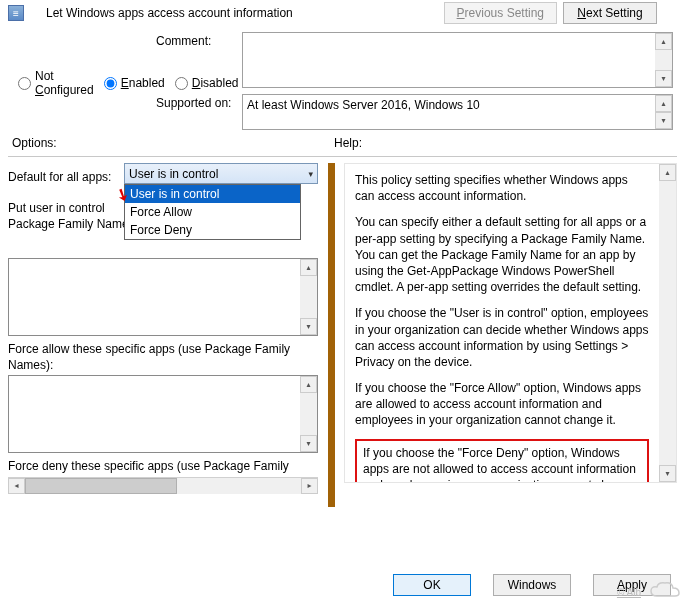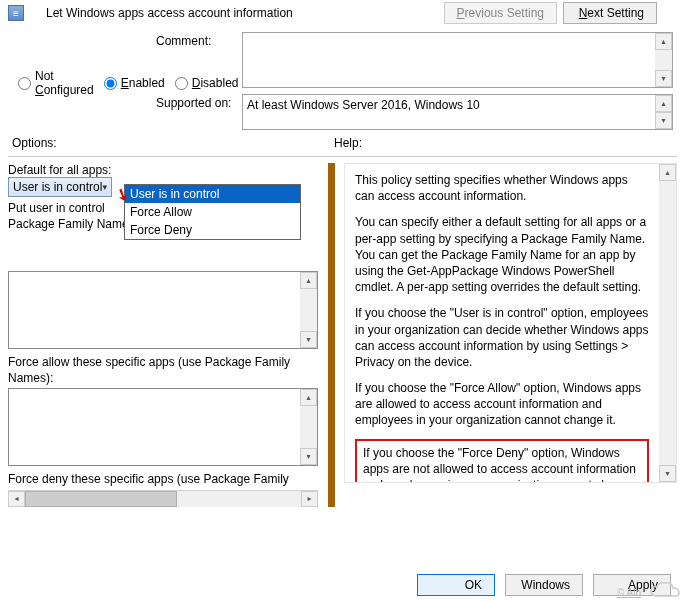--- a/index.html
+++ b/index.html
@@ -2,60 +2,60 @@
 <html><head>
 <meta charset="utf-8">
 <style>
 * { box-sizing: border-box; margin: 0; padding: 0; font-family: "Segoe UI", Tahoma, sans-serif; font-size: 12px; }
 body { background: #fff; width: 685px; height: 602px; overflow: hidden; position: relative; }
 .titlebar { display: flex; align-items: center; padding: 4px 8px; gap: 22px; height: 26px; }
 .titlebar .icon { width: 16px; height: 16px; background: linear-gradient(#8ab0d8,#5b8ac7); border: 1px solid #4b6fa8; display: flex; align-items: center; justify-content: center; }
 .titlebar .icon::before { content: "≡"; color: #fff; font-size: 10px; }
 .titlebar .title { flex: 0 0 auto; }
 .nav-buttons { margin-left: auto; display: flex; gap: 6px; padding-right: 20px; }
-.win-btn { background: #f0f0f0; border: 1px solid #adadad; padding: 3px 12px; min-width: 94px; text-align: right; cursor: pointer; }
+.win-btn { background: #f0f0f0; border: 1px solid #adadad; padding: 3px 12px; min-width: 94px; text-align: center; cursor: pointer; }
 .win-btn.disabled { color: #888; background: #f4f4f4; border-color: #ccc; cursor: default; }
 .underline { text-decoration: underline; }
 .state-row { display: flex; padding: 6px 12px 0 18px; gap: 20px; }
 .radios { width: 118px; display: flex; gap: 10px; padding-top: 4px; }
 .radio-opt { display: flex; align-items: center; gap: 4px; }
 .radio-opt input { margin: 0; }
 .comment-area, .supported-area { flex: 1; display: flex; gap: 6px; }
 .comment-label, .supported-label { width: 80px; padding-top: 2px; }
 .ta-wrap { flex: 1; position: relative; border: 1px solid #a0a0a0; background: #fff; display: flex; }
 .ta-content { flex: 1; padding: 3px 4px; min-height: 54px; }
 .scroll-col { width: 17px; display: flex; flex-direction: column; background: #f0f0f0; }
 .scroll-btn { height: 17px; border: 1px solid #ccc; background: #f0f0f0; display: flex; align-items: center; justify-content: center; font-size: 8px; color: #555; }
 .scroll-track { flex: 1; background: #f0f0f0; }
 .section-labels { display: flex; padding: 6px 12px 4px 12px; }
 .options-label, .help-label { padding-bottom: 2px; }
 .divider { border-top: 1px solid #c8c8c8; margin: 0 8px; }
 .main-split { display: flex; height: 350px; padding: 6px 8px 0 8px; gap: 10px; }
 .left-col { width: 310px; position: relative; overflow: hidden; }
 .right-col { flex: 1; position: relative; border-left: 7px solid #a16207; padding-left: 9px; }
-.form-row { display: flex; align-items: flex-start; margin-bottom: 8px; position: relative; flex-direction: column; }
+.form-row { display: flex; align-items: flex-end; margin-bottom: 8px; position: relative; }
 .form-label { width: 116px; }
 .combo { flex: 1; border: 1px solid #7a97b7; background: linear-gradient(#e8f0fa,#d4e4f7); padding: 2px 4px; display: flex; align-items: center; height: 21px; }
 .combo .arrow { margin-left: auto; font-size: 9px; color: #333; }
 .popup { position: absolute; top: 21px; left: 116px; right: 17px; border: 1px solid #646464; background: #fff; z-index: 10; }
 .popup-item { padding: 2px 5px; }
 .popup-item.sel { background: #0a64c8; color: #fff; }
 .red-arrow { position: absolute; left: 108px; top: 22px; z-index: 11; color: #d00; font-size: 16px; font-weight: bold; transform: rotate(25deg); }
 .listbox { border: 1px solid #8a8a8a; height: 78px; display: flex; margin-bottom: 6px; }
 .listbox .lb-content { flex: 1; background: #fff; }
 .section-caption { margin-bottom: 2px; line-height: 1.3; }
 .h-scrollbar { height: 17px; display: flex; border-top: 1px solid #d0d0d0; }
 .h-scroll-btn { width: 17px; border: 1px solid #ccc; background: #f0f0f0; display: flex; align-items: center; justify-content: center; font-size: 8px; color: #555; }
 .h-scroll-track { flex: 1; background: #f0f0f0; position: relative; }
 .h-scroll-thumb { position: absolute; left: 0; top: 0; bottom: 0; width: 55%; background: #cdcdcd; border: 1px solid #b0b0b0; }
 .help-content { border: 1px solid #e5e5e5; background: #fff; height: 320px; overflow: hidden; display: flex; }
 .help-text { flex: 1; padding: 8px 10px; line-height: 1.35; }
 .help-text p { margin-bottom: 10px; }
 .red-box { border: 2px solid #d11; padding: 4px 6px; margin-top: 4px; }
-.footer { position: absolute; bottom: 6px; right: 14px; display: flex; gap: 10px; align-items: center; }
+.footer { position: absolute; bottom: 6px; right: 14px; display: flex; gap: 22px; align-items: center; }
 .footer .win-btn.primary { border: 1px solid #0078d7; background: #e5f1fb; min-width: 78px; }
 .footer .win-btn { min-width: 78px; }
 .watermark { position: absolute; right: 44px; bottom: 4px; color: #bbb; font-size: 10px; pointer-events: none; text-decoration: underline; }
 .cloud-logo { position: absolute; right: 0px; bottom: 0px; width: 40px; height: 24px; color: #bbb; }
 </style>
 </head>
 <body>
 
 <div class="titlebar">
   <div class="icon"></div>

